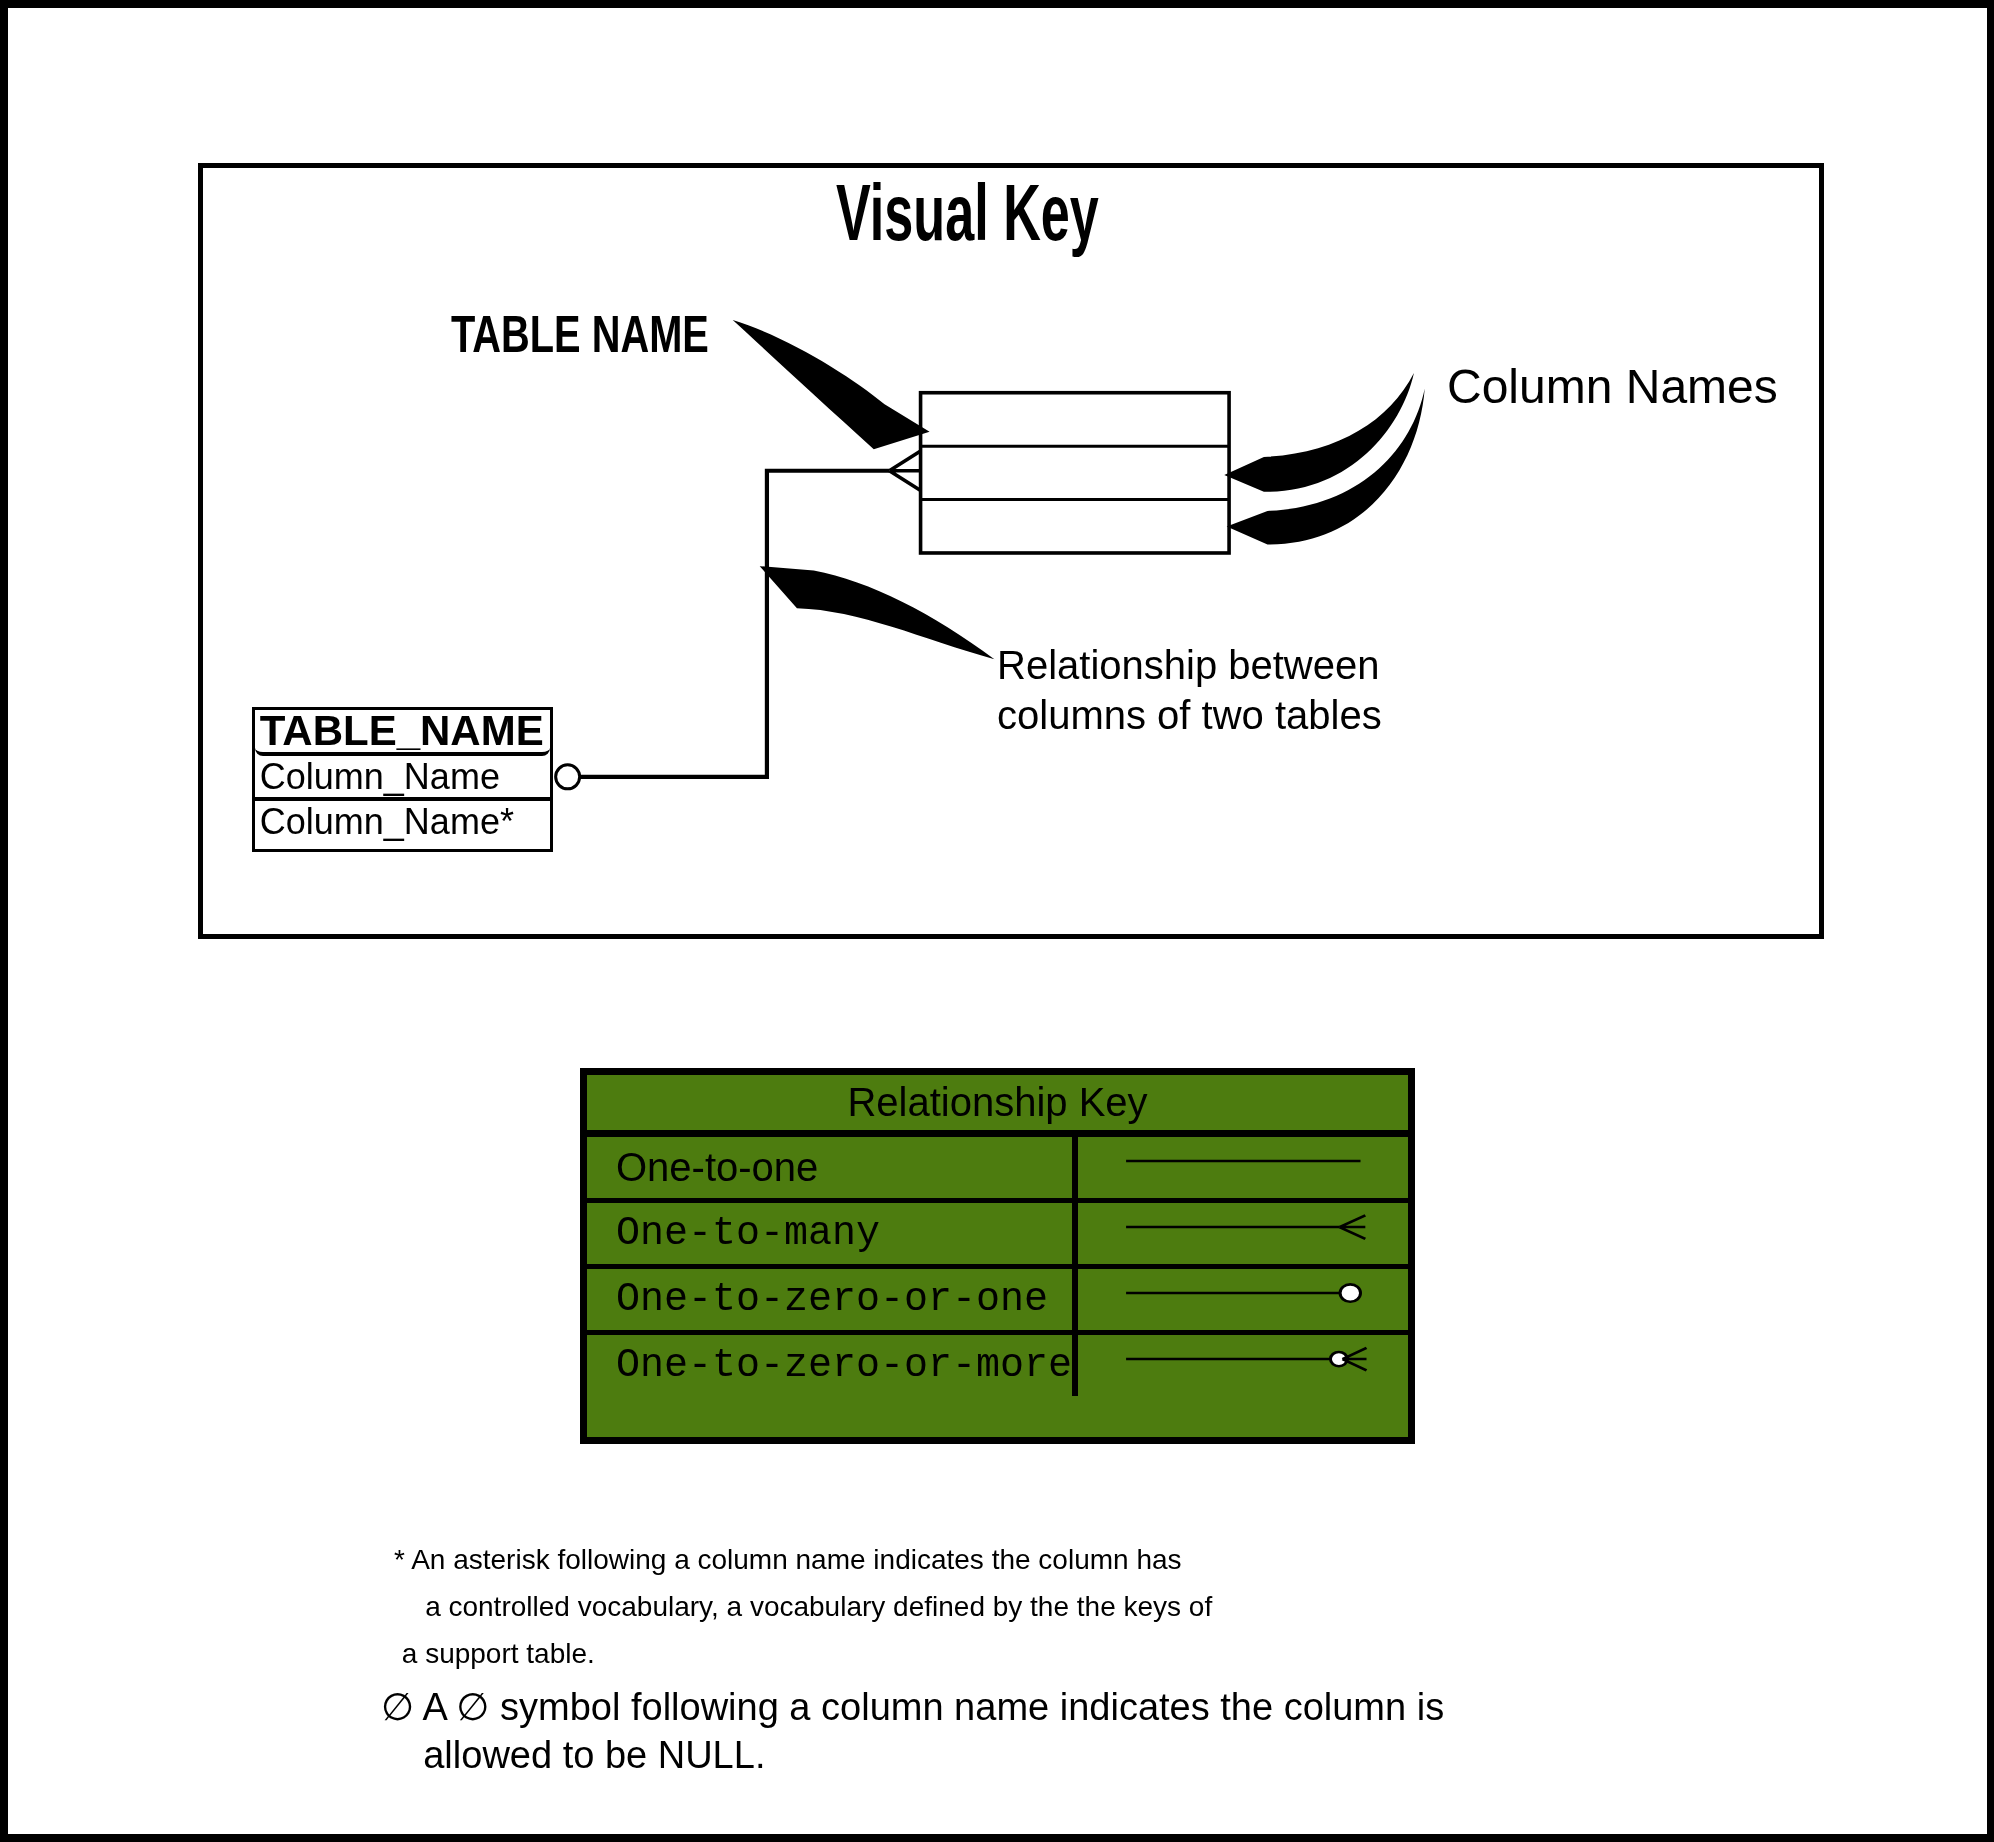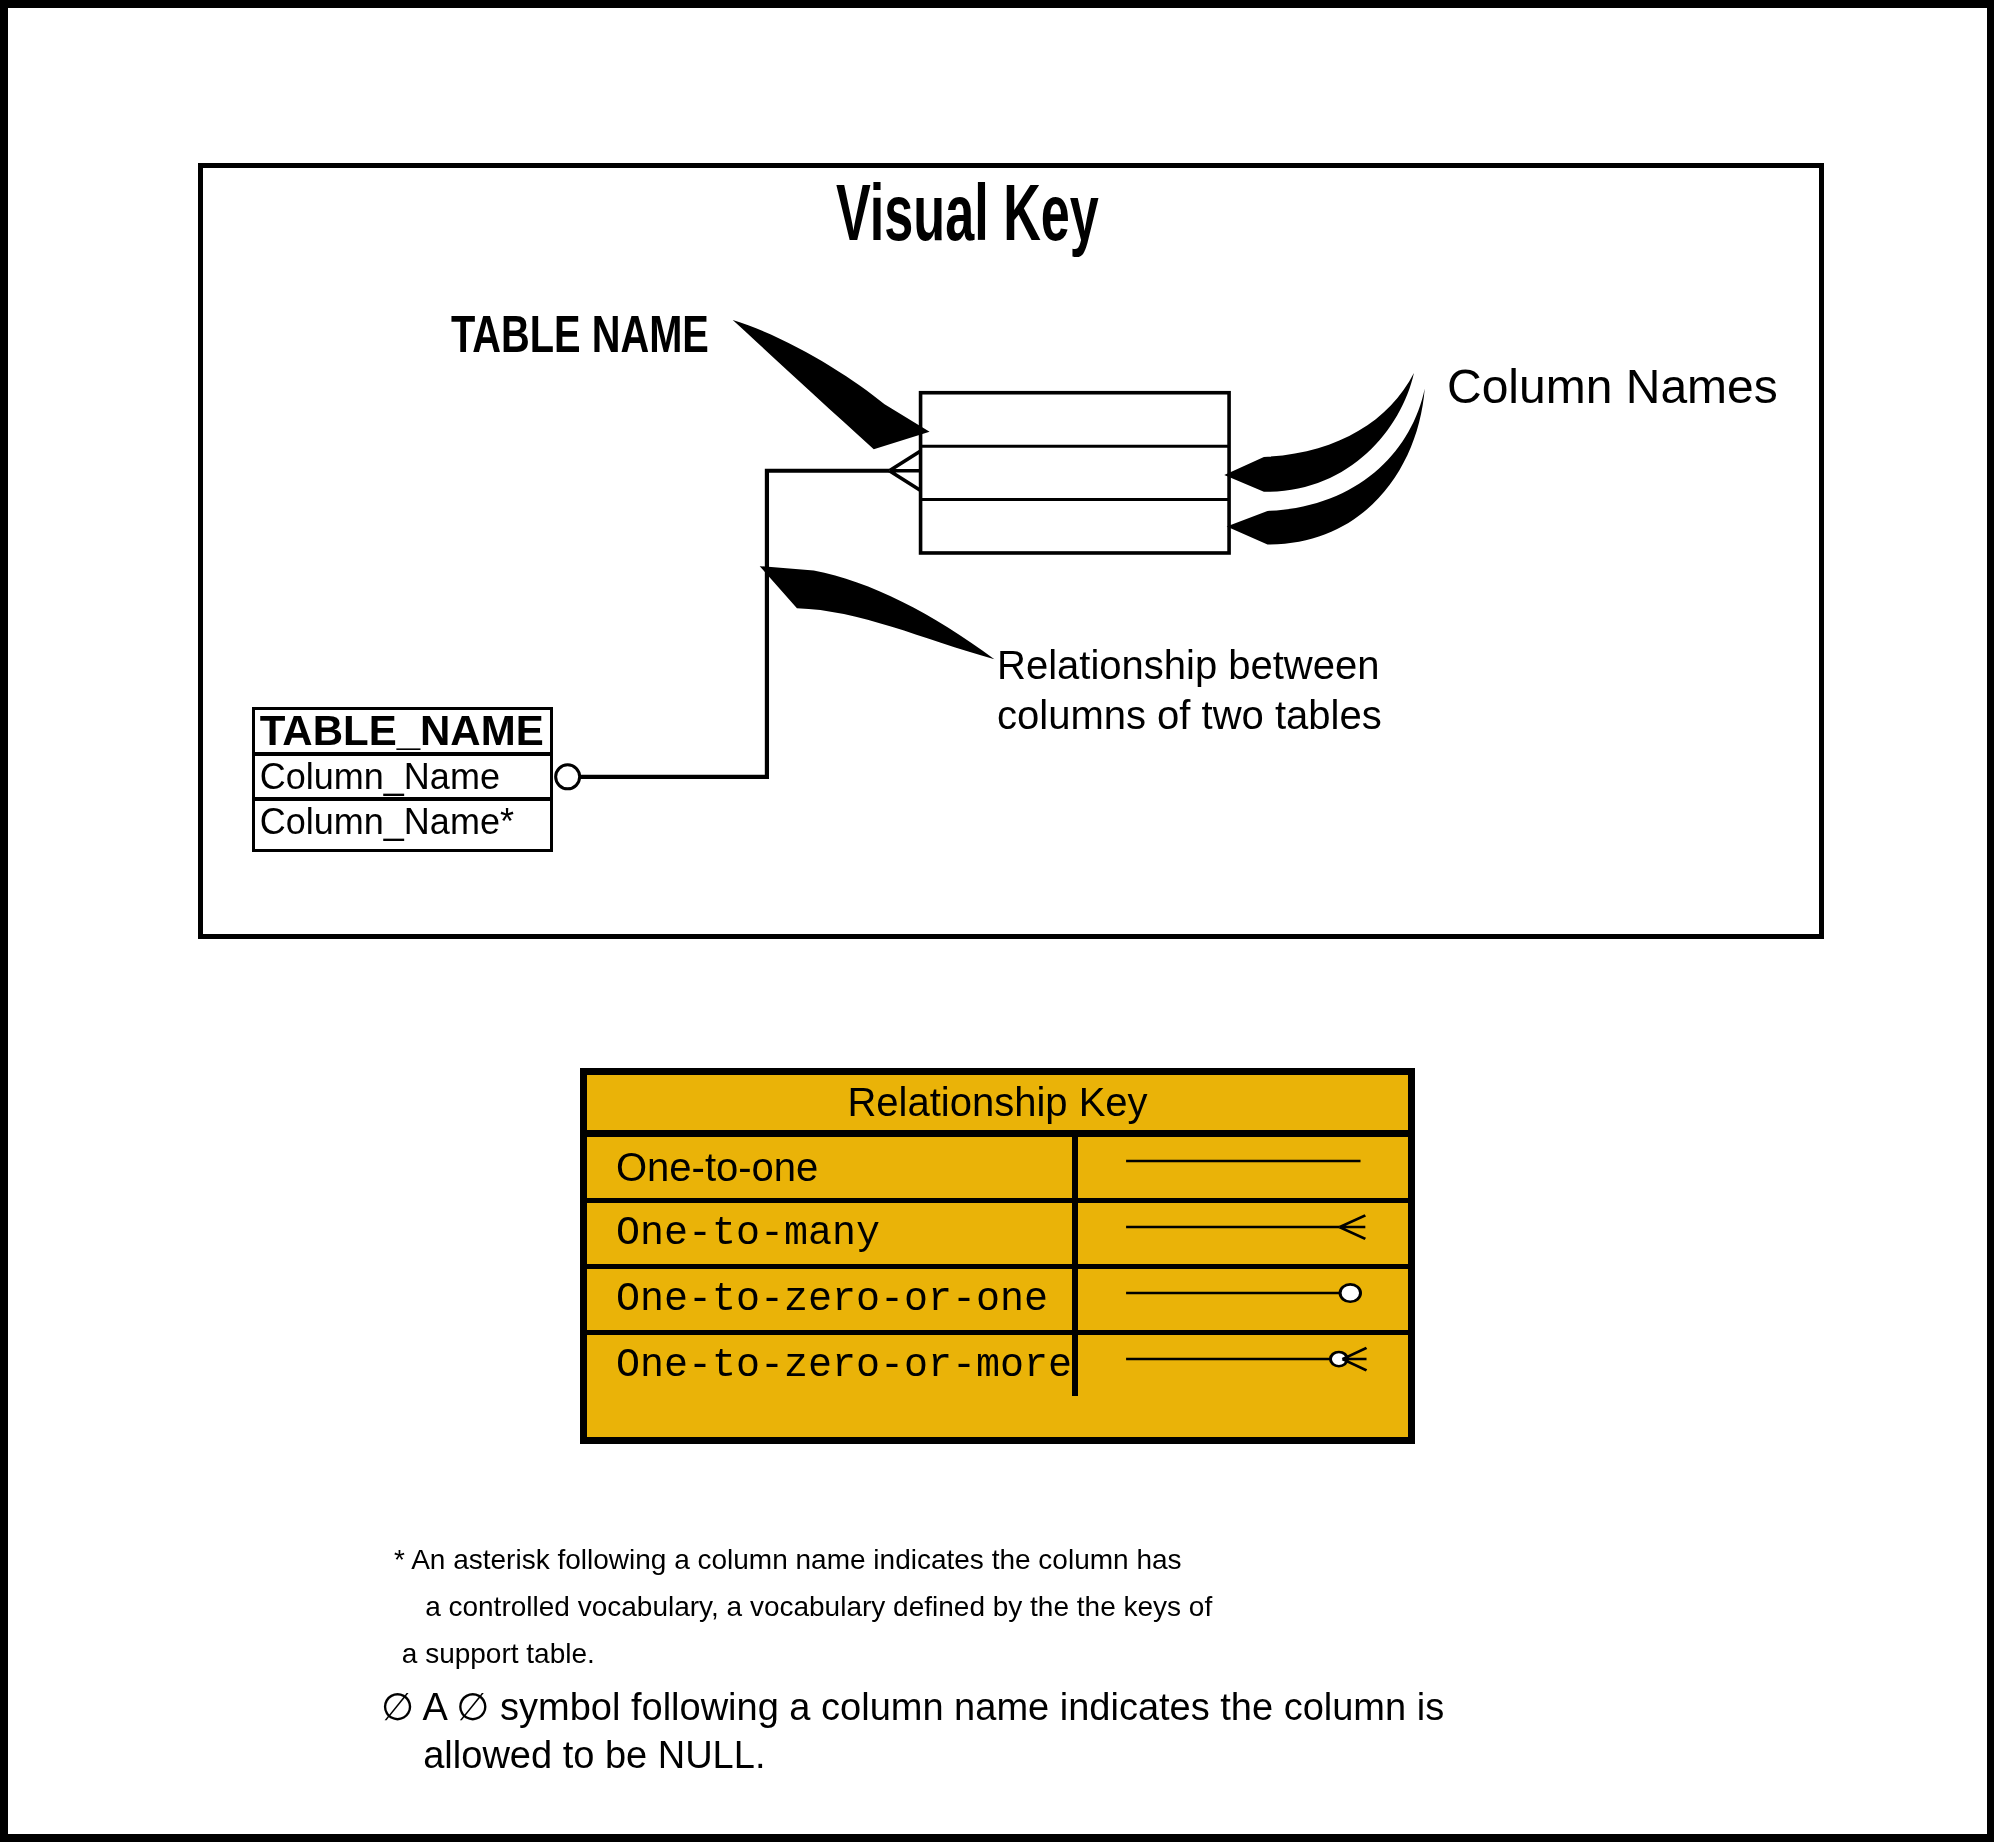--- a/index.html
+++ b/index.html
@@ -63,21 +63,21 @@
     border: 3px solid #000000;
     box-sizing: border-box;
     background: #ffffff;
   }
   #sample-table .hdr {
     height: 42px;
     border-bottom: 4.8px solid #000000;
     font-weight: bold;
     font-size: 42px; line-height: 42px;
     padding-left: 4.8px;
-    white-space: nowrap; overflow: hidden;
+    white-space: nowrap; overflow: hidden; border-radius: 8px;
   }
   #sample-table .row1 {
     height: 41px;
     border-bottom: 4.8px solid #000000;
   }
   #sample-table .row2 { height: 43px; }
   #sample-table .cell {
     font-size: 36px; line-height: 42px;
     padding-left: 4.8px;
     white-space: nowrap; overflow: hidden;
@@ -89,21 +89,21 @@
     width: 1995px; height: 1842px;
     pointer-events: none;
   }
 
   
   #rel-key {
     left: 572px; top: 1060px;
     width: 835px; height: 376px;
     border: 7.2px solid #000000;
     box-sizing: border-box;
-    background: #eab308;
+    background: #4d7c0f;
   }
   #rel-key-header {
     height: 55px;
     border-bottom: 7.2px solid #000000;
     display: flex; align-items: center; justify-content: center;
     font-size: 40px;
   }
   .rk-row {
     display: flex;
     height: 61px;

